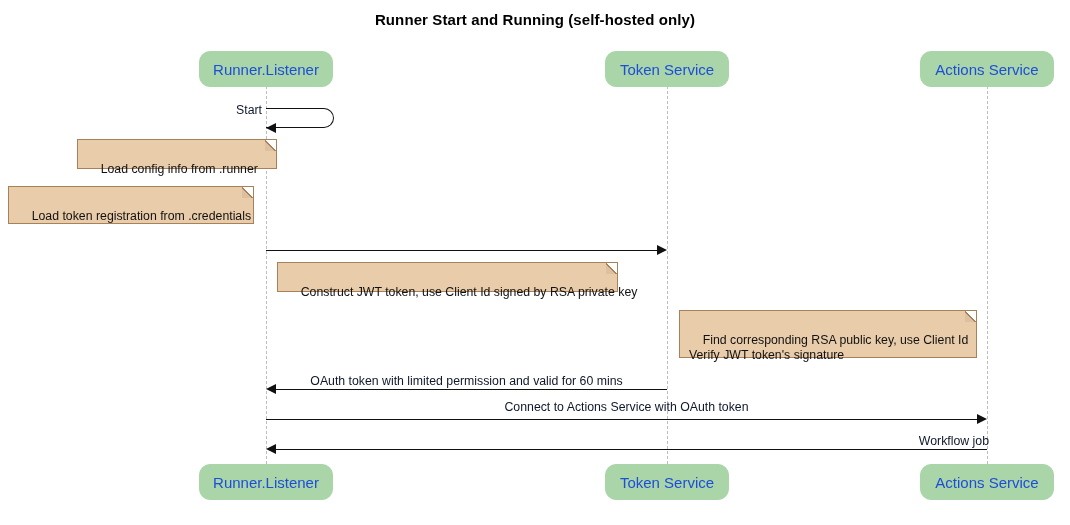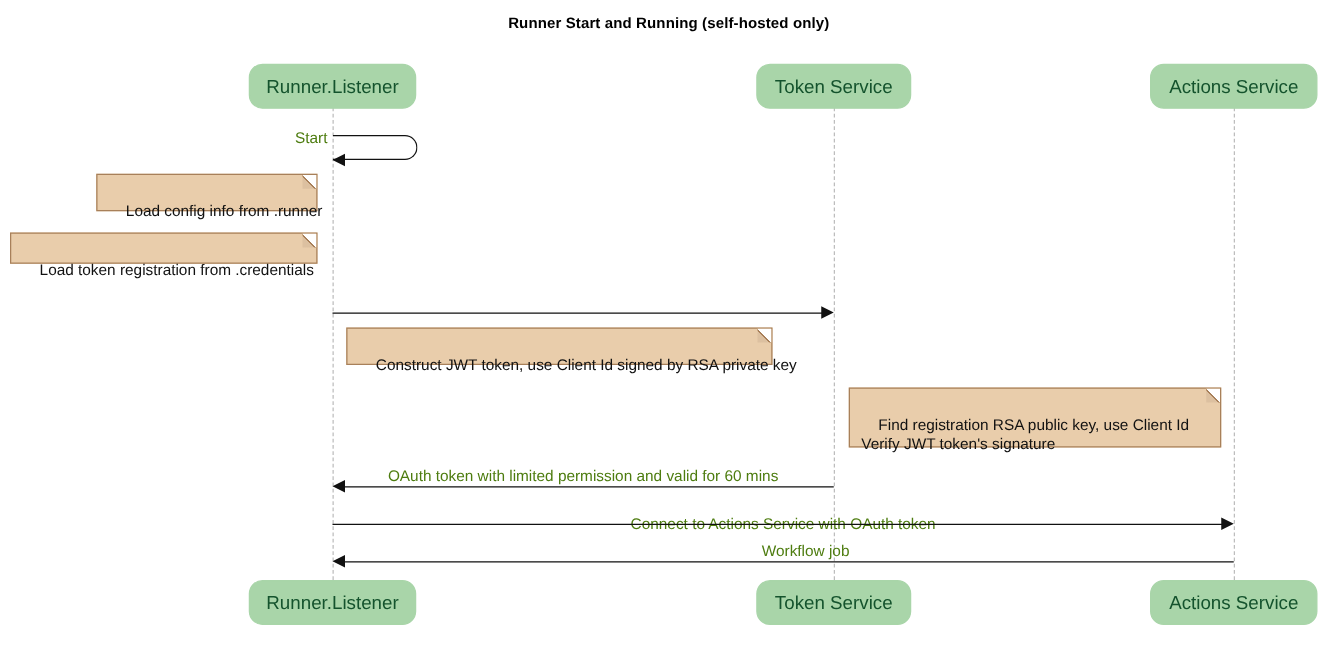--- a/index.html
+++ b/index.html
@@ -17,41 +17,41 @@
     height: 525px;
     background: #ffffff;
     overflow: hidden;
   }
   #diagram-title {
     position: absolute;
     left: 0;
     top: 11px;
     width: 1070px;
     text-align: center;
-    font-size: 12px;
+    font-size: 15px;
     font-weight: bold;
     color: #000000;
     letter-spacing: 0.1px;
   }
   .lifeline {
     position: absolute;
     width: 0;
     border-left: 1.5px dashed #bdbdbd;
   }
   .actor-box {
     position: absolute;
     display: flex;
     align-items: center;
     justify-content: center;
     background: #a9d5a9;
     border: 1px solid #a9d5a9;
     border-radius: 11px;
     height: 36px;
     font-size: 15px;
-    color: #14532d;
+    color: #1d4ed8;
     box-sizing: border-box;
     white-space: nowrap;
   }
   .note {
     position: absolute;
     background: #e9cdab;
     border: 1px solid #a8805a;
     box-sizing: border-box;
     font-size: 12.3px;
     color: #111111;
@@ -84,21 +84,21 @@
     border-left: 10px solid #111111;
   }
   .arrow-left {
     border-top: 5px solid transparent;
     border-bottom: 5px solid transparent;
     border-right: 10px solid #111111;
   }
   .msg-label {
     position: absolute;
     font-size: 12.3px;
-    color: #4d7c0f;
+    color: #0f172a;
     white-space: nowrap;
   }
   .msg-label.centered {
     text-align: center;
   }
   .self-loop {
     position: absolute;
     box-sizing: border-box;
     border: 1.3px solid #111111;
     border-left: none;
@@ -127,59 +127,59 @@
   <div class="actor-box" style="left:920px; top:51px; width:134px;">
     <span>Actions Service</span>
   </div>
 
   <div class="msg-label" style="left:228px; top:103px; text-align:right; width:34px;">Start</div>
 
   <div class="self-loop" style="left:266px; top:108px; width:68px; height:20px;"></div>
 
   <div class="arrow-head arrow-left" style="left:266px; top:123px;"></div>
 
-  <div class="note" style="left:77px; top:139px; width:177px; height:30px;">
+  <div class="note" style="left:77px; top:139px; width:200px; height:30px;">
     <span>Load config info from .runner</span>
     <span class="dogear"></span>
   </div>
 
-  <div class="note" style="left:8px; top:186px; width:246px; height:25px;">
+  <div class="note" style="left:8px; top:186px; width:246px; height:38px;">
     <span>Load token registration from .credentials</span>
     <span class="dogear"></span>
   </div>
 
 
   <div class="msg-line" style="left:266px; top:250px; width:392px;"></div>
 
   <div class="arrow-head arrow-right" style="left:657px; top:245px;"></div>
 
   <div class="note" style="left:277px; top:262px; width:341px; height:30px;">
     <span>Construct JWT token, use Client Id signed by RSA private key</span>
     <span class="dogear"></span>
   </div>
 
   <div class="note" style="left:679px; top:310px; width:298px; height:48px;">
-    <span>Find registration RSA public key, use Client Id
+    <span>Find corresponding RSA public key, use Client Id
 Verify JWT token's signature</span>
     <span class="dogear"></span>
   </div>
 
   <div class="msg-label centered" style="left:266px; top:374px; width:401px;">OAuth token with limited permission and valid for 60 mins</div>
 
   <div class="msg-line" style="left:275px; top:389px; width:392px;"></div>
 
   <div class="arrow-head arrow-left" style="left:266px; top:384px;"></div>
 
-  <div class="msg-label centered" style="left:266px; top:412px; width:721px;">Connect to Actions Service with OAuth token</div>
+  <div class="msg-label centered" style="left:266px; top:400px; width:721px;">Connect to Actions Service with OAuth token</div>
 
   <div class="msg-line" style="left:266px; top:419px; width:712px;"></div>
 
   <div class="arrow-head arrow-right" style="left:977px; top:414px;"></div>
 
-  <div class="msg-label centered" style="left:284px; top:434px; width:721px;">Workflow job</div>
+  <div class="msg-label centered" style="left:268px; top:434px; width:721px;text-align:right;">Workflow job</div>
 
   <div class="msg-line" style="left:275px; top:449px; width:712px;"></div>
 
   <div class="arrow-head arrow-left" style="left:266px; top:444px;"></div>
 
   <div class="actor-box" style="left:199px; top:464px; width:134px;">
     <span>Runner.Listener</span>
   </div>
 
   <div class="actor-box" style="left:605px; top:464px; width:124px;">

